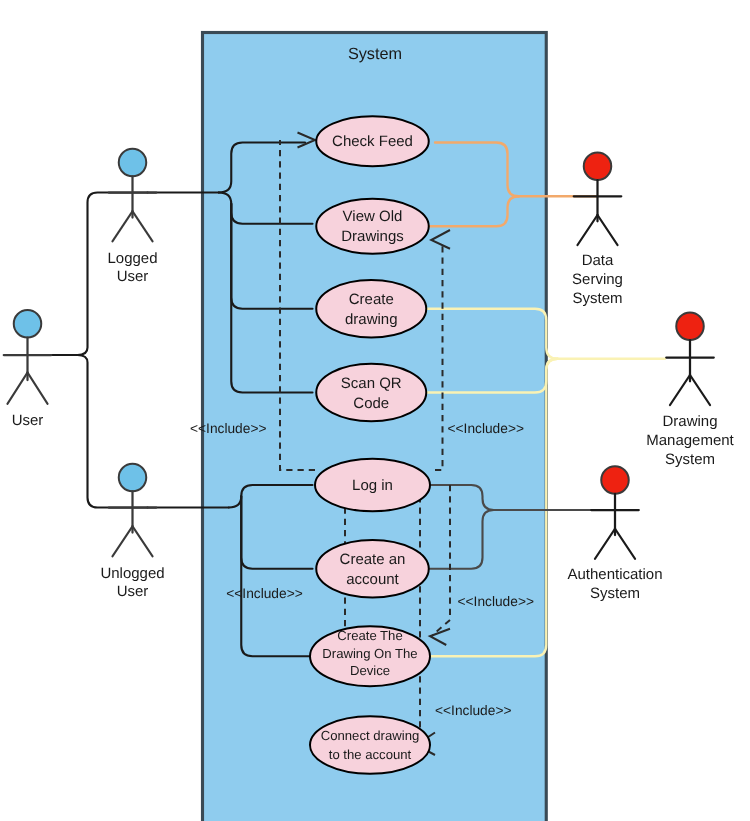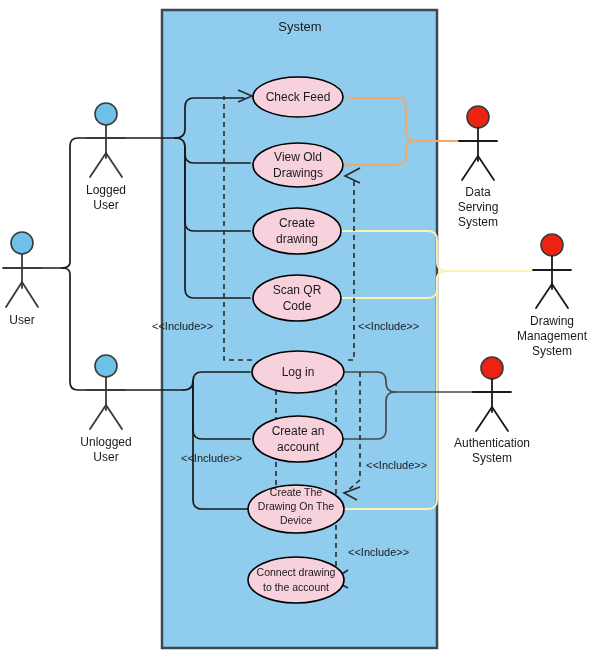--- a/index.html
+++ b/index.html
@@ -9,21 +9,21 @@
   }
   body {
     width: 600px;
     height: 657px;
     font-family: "Liberation Sans", sans-serif;
     position: relative;
     overflow: hidden;
   }
   #diagram-root {
     position: absolute;
-    top: 0; left: 0;
+    top: 16px; left: 0;
     width: 600px;
     height: 552px;
   }
   svg#uml {
     display: block;
     width: 600px;
     height: 657px;
   }
   .uc-label, .actor-label, .sys-label, .inc-label {
     font-family: "Liberation Sans", sans-serif;

